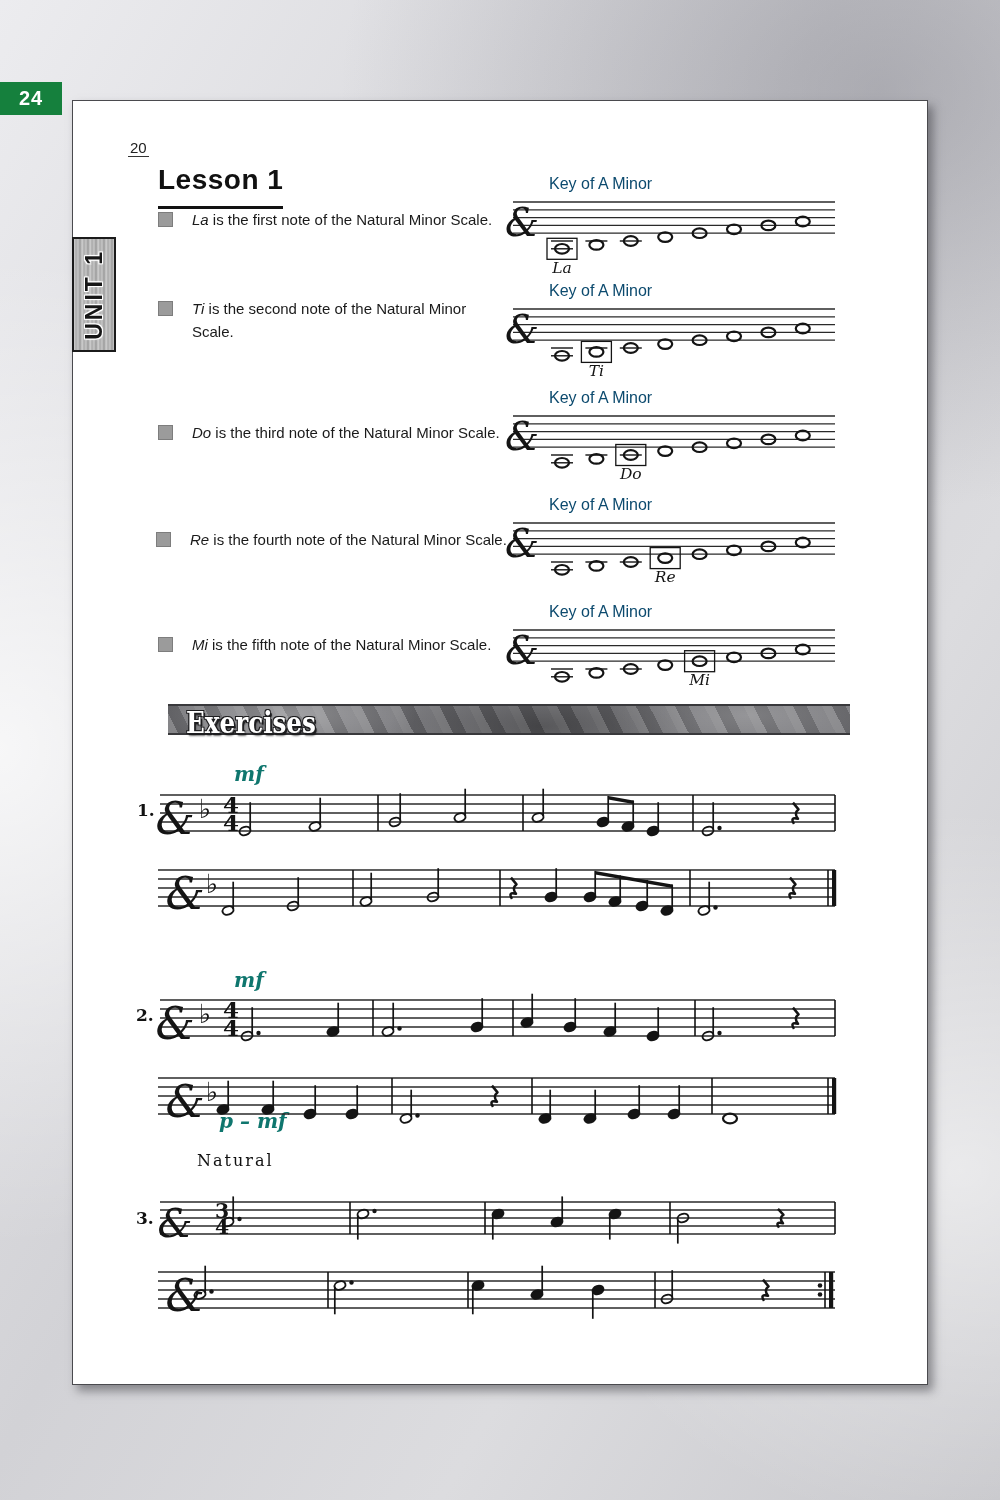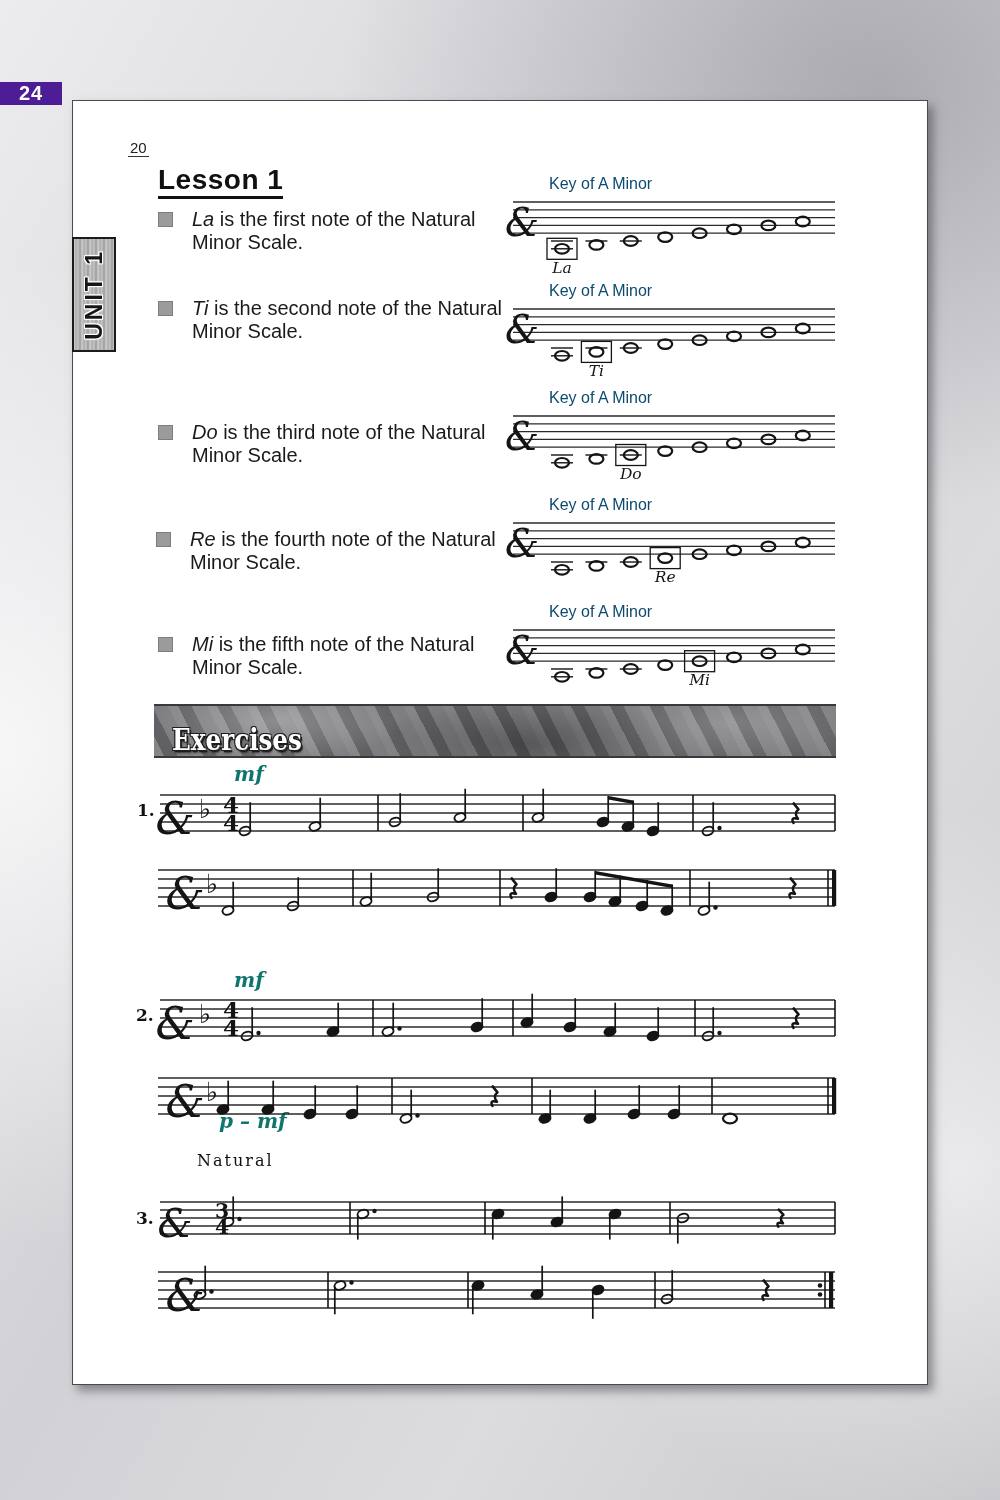--- a/index.html
+++ b/index.html
@@ -13,64 +13,64 @@
       radial-gradient(ellipse 700px 600px at 96% 78%, rgba(255,255,255,0.55), transparent 60%),
       linear-gradient(120deg, #ececef 0%, #d2d2d6 45%, #dcdcdf 70%, #c8c8cc 100%);
   }
   .abs { position:absolute; }
   .page {
     left:72px; top:100px; width:856px; height:1285px;
     background:#ffffff; border:1px solid #4a4a4e;
     box-shadow:5px 6px 9px rgba(55,55,62,0.5);
   }
   .page-badge {
-    left:0; top:82px; width:62px; height:23px;
-    background:#4c1d95; color:#fff; font-weight:bold; font-size:20px;
+    left:0; top:82px; width:62px; height:33px;
+    background:#15803d; color:#fff; font-weight:bold; font-size:20px;
     display:flex; align-items:center; justify-content:center;
     letter-spacing:1px; z-index:5;
   }
   .unit-tab {
     left:72px; top:237px; width:44px; height:115px; z-index:6;
     background:repeating-linear-gradient(90deg,#d4d4d4 0px,#a9a9a9 2px,#c6c6c6 4px,#9a9a9a 6px,#cccccc 8px);
     border:2px solid #1b1b1b;
     display:flex; align-items:center; justify-content:center;
   }
   .unit-tab span {
     writing-mode:vertical-rl; transform:rotate(180deg);
     font-weight:800; font-size:23px; color:#161616; letter-spacing:3px;
     text-shadow:0 0 3px #fff, 1px 1px 0 #fff, -1px -1px 0 #fff, 1px -1px 0 #fff, -1px 1px 0 #fff;
   }
   .inner-pagenum {
     left:128px; top:139px; font-size:15px; color:#222;
     border-bottom:1.5px solid #333; padding:0 2px 0 2px;
   }
   .lesson-title {
     left:158px; top:164px; font-size:28px; font-weight:800; color:#111;
-    letter-spacing:0.5px; border-bottom:3px solid #111; padding-bottom:0;
+    letter-spacing:0.5px; border-bottom:3px solid #111; padding-bottom:10px;
   }
   .bullet-row { width:352px; }
   .bullet-sq {
     position:absolute; left:0; top:4px; width:15px; height:15px;
     background:#9b9b9b; border:1px solid #7d7d7d;
   }
   .bullet-text {
-    margin-left:34px; font-size:20px; line-height:23px; color:#1a1a1a;
+    margin-left:34px; font-size:15px; line-height:23px; color:#1a1a1a;
   }
   .bullet-text i { font-style:italic; }
   .key-label { font-size:16px; color:#0c4a6e; }
   .banner {
-    left:154px; top:704px; width:682px; height:54px;
+    left:168px; top:704px; width:682px; height:31px;
     background:
       radial-gradient(ellipse 180px 60px at 18% 30%, rgba(255,255,255,0.28), transparent 70%),
       radial-gradient(ellipse 220px 70px at 55% 75%, rgba(0,0,0,0.30), transparent 70%),
       radial-gradient(ellipse 200px 60px at 85% 35%, rgba(255,255,255,0.18), transparent 70%),
       repeating-linear-gradient(63deg, rgba(255,255,255,0.13) 0 9px, rgba(0,0,0,0.17) 9px 21px, rgba(255,255,255,0.07) 21px 35px),
       #747478;
     border-top:2px solid #39393c; border-bottom:2px solid #39393c;
-    display:flex; align-items:flex-end;
+    display:flex; align-items:flex-start;
   }
   .banner span {
     margin-left:18px; font-family:"DejaVu Serif", serif; font-weight:bold;
     font-size:28px; color:#ffffff; letter-spacing:0px; transform:scale(0.88,1.08);
     transform-origin:left center;
     text-shadow:2px 2px 0 #1d1d1f, -1px -1px 0 #1d1d1f, 1px -1px 0 #1d1d1f, -1px 1px 0 #1d1d1f, 2px 3px 2px rgba(0,0,0,0.6);
   }
   .ex-num { font-family:"DejaVu Serif", serif; font-weight:bold; font-size:17px; color:#111; }
   .dyn { font-family:"DejaVu Serif", serif; font-style:italic; font-weight:bold; font-size:20px; color:#0f766e; }
   .tempo { font-family:"DejaVu Serif", serif; font-size:16px; color:#111; letter-spacing:2px; }

